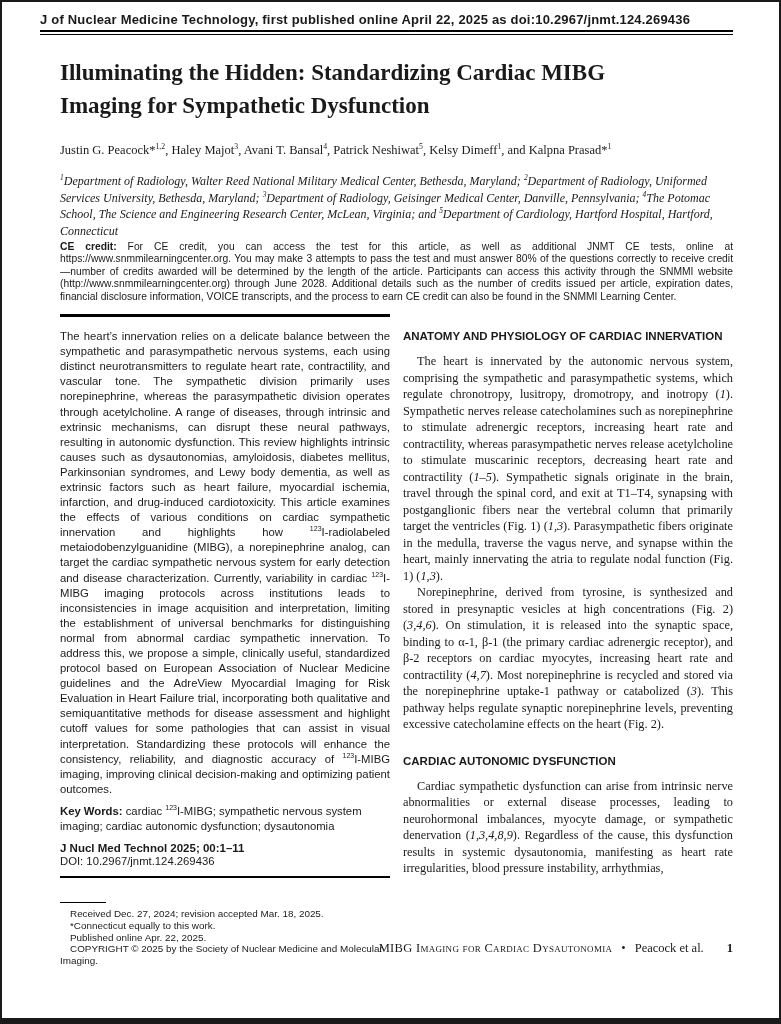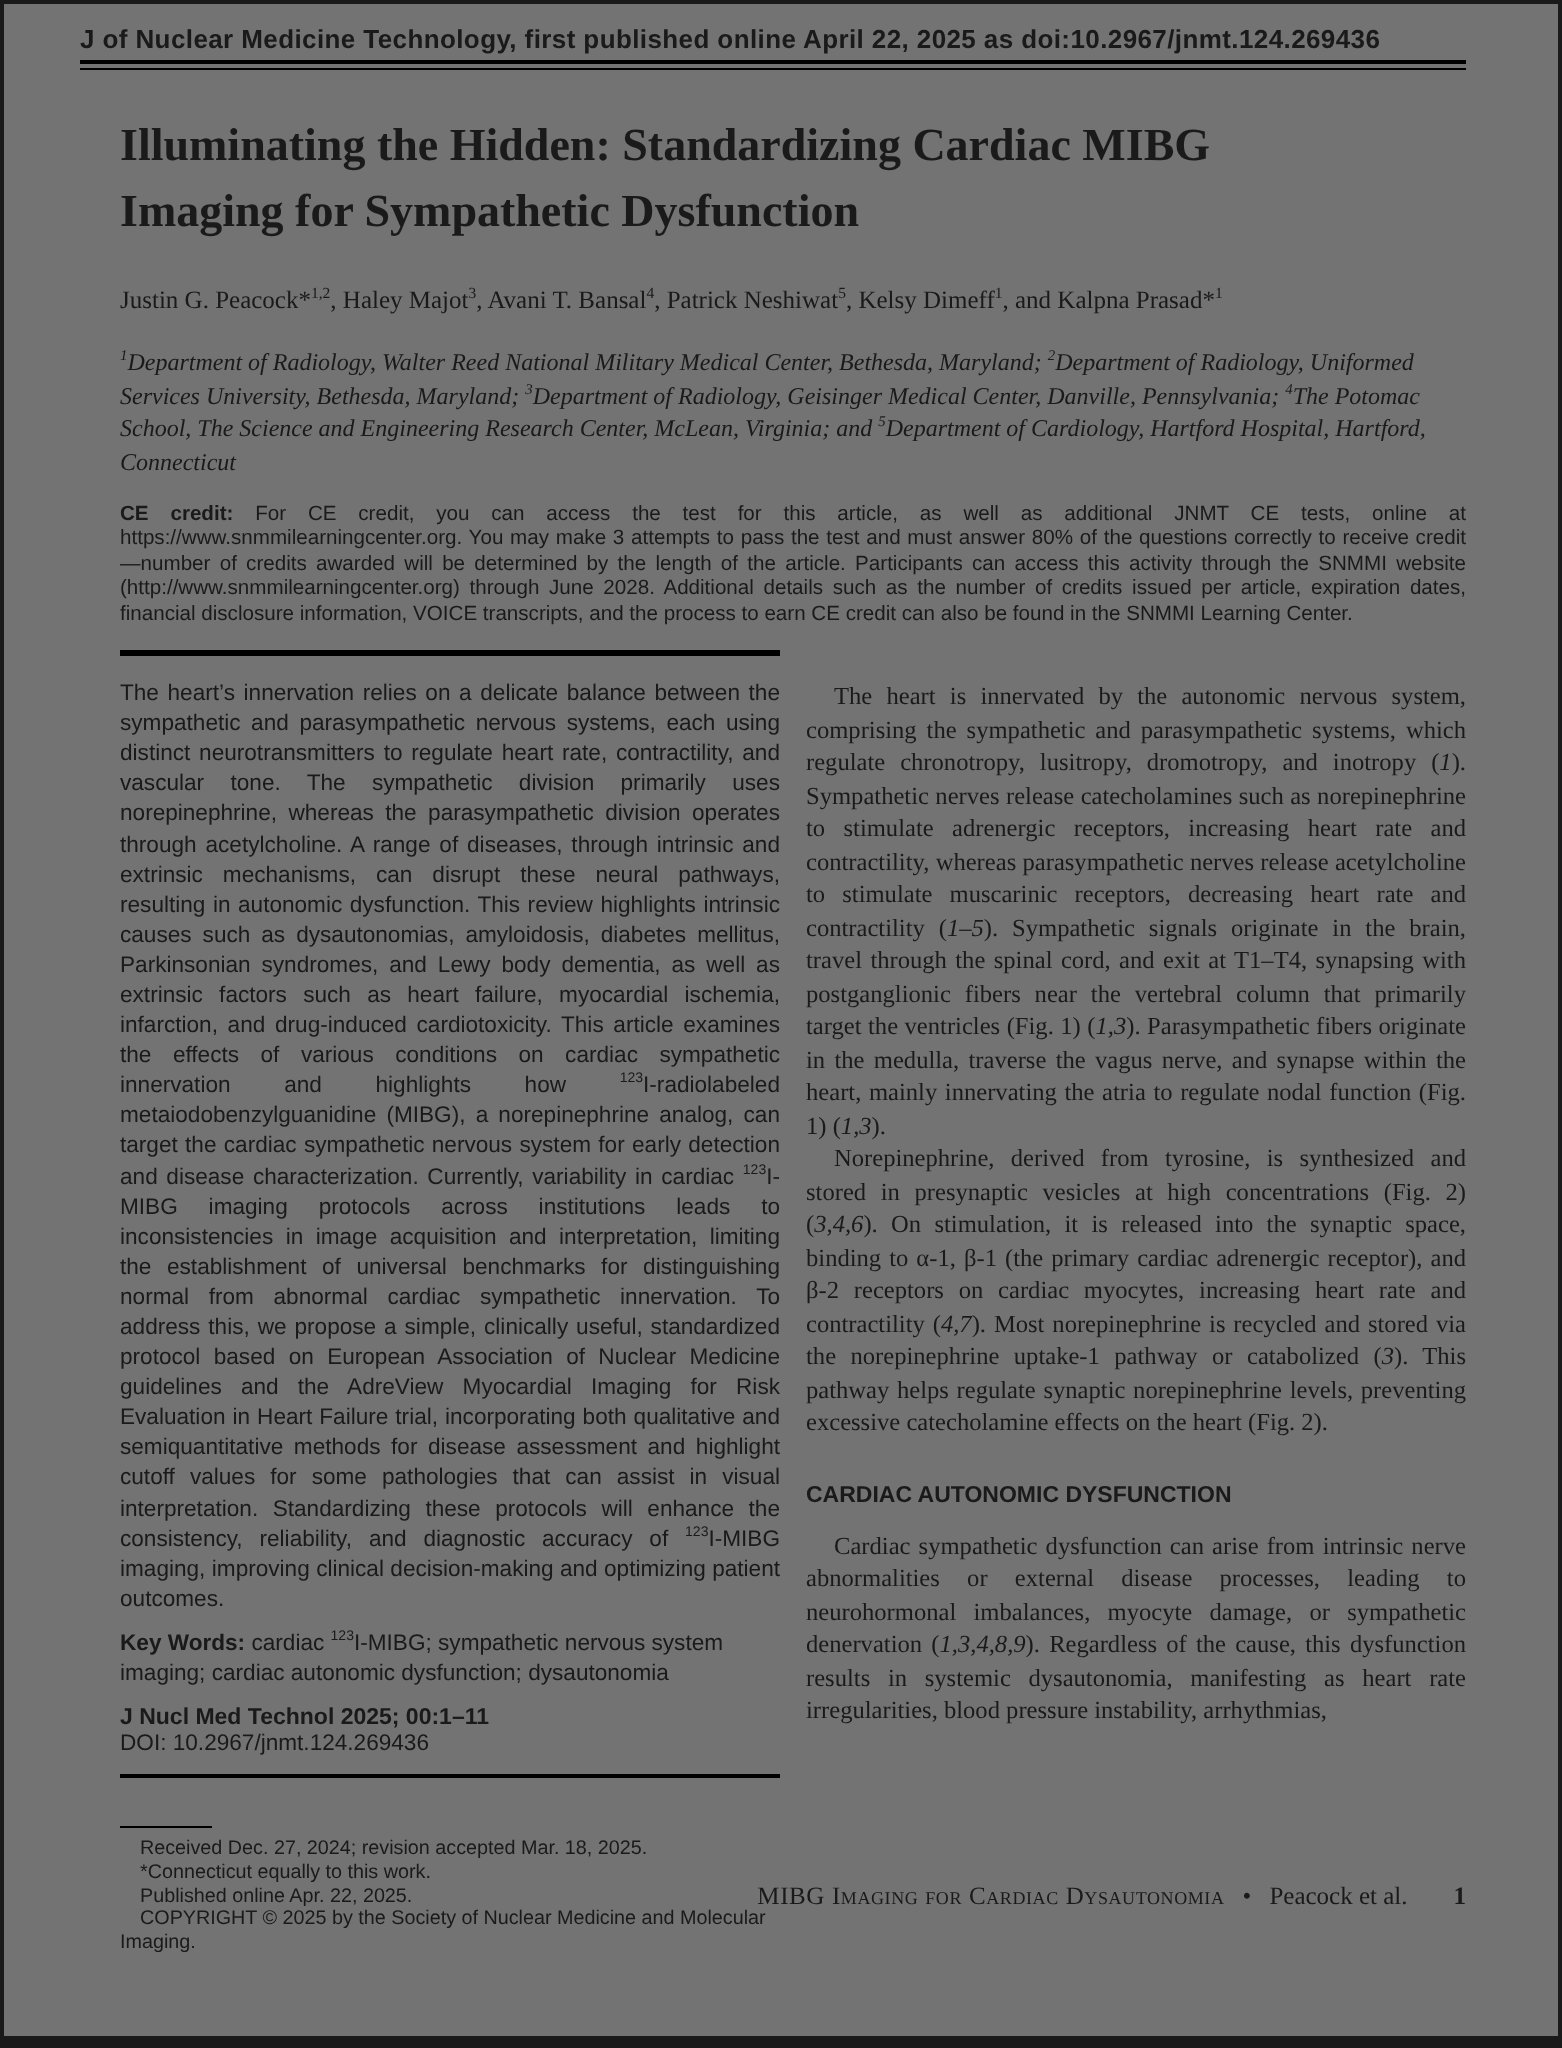--- a/index.html
+++ b/index.html
@@ -1,37 +1,37 @@
 <!DOCTYPE html>
 <html><head>
 <meta charset="utf-8">
 <style>
   * { margin:0; padding:0; box-sizing:border-box; }
   html,body { background:#e8e8e8; }
   .page {
     position:relative;
     width:781px; height:1024px;
-    background:#737373;
+    background:#ffffff;
     border:2px solid #1a1a1a;
     border-bottom:6px solid #1a1a1a;
     padding:10px 46px 0 58px;
     overflow:hidden;
     font-family:"Liberation Sans", sans-serif;
     color:#1a1a1a;
   }
   
   .hdr { margin-left:-20px; }
   .journal-line { font-size:13px; font-weight:bold; letter-spacing:0.2px; }
   .section-label { text-align:right; font-size:13.5px; font-weight:bold; letter-spacing:3.5px; margin-top:2px; }
   .double-rule { height:5px; border-top:2.5px solid #000; border-bottom:1.5px solid #000; margin-top:3px; }
   
   .title { font-family:"Liberation Serif", serif; font-weight:bold; font-size:23px; line-height:33px; margin-top:21px; }
   .authors { font-family:"Liberation Serif", serif; font-size:12.5px; margin-top:21px; }
   .affiliations { font-family:"Liberation Serif", serif; font-style:italic; font-size:12px; line-height:16.5px; margin-top:15px; }
-  .ce { font-size:10.3px; line-height:12.4px; text-align:justify; margin-top:13px; }
+  .ce { font-size:10.3px; line-height:12.4px; text-align:justify; margin-top:2px; }
   
   .abstract-rule { width:330px; border-top:3px solid #000; margin-top:11px; }
   
   .cols { display:flex; gap:13px; margin-top:12px; }
   .col { width:330px; }
   .abstract { font-size:11.3px; line-height:15.1px; text-align:justify; }
   .kw { font-size:11.3px; line-height:14.6px; text-align:left; margin-top:7px; }
   .cite-line { font-size:11.5px; font-weight:bold; margin-top:9px; }
   .doi-line { font-size:11.3px; margin-top:1px; }
   .long-rule { border-top:2px solid #000; margin-top:9px; }
@@ -89,20 +89,21 @@
       <div class="short-rule"></div>
       <div class="footnotes">
         <p>Received Dec. 27, 2024; revision accepted Mar. 18, 2025.</p>
         <p>*Connecticut equally to this work.</p>
         <p>Published online Apr. 22, 2025.</p>
         <p>COPYRIGHT © 2025 by the Society of Nuclear Medicine and Molecular Imaging.</p>
       </div>
     </div>
 
     <div class="col body-col">
+      <div class="sec-heading">ANATOMY AND PHYSIOLOGY OF CARDIAC INNERVATION</div>
       <p>The heart is innervated by the autonomic nervous system, comprising the sympathetic and parasympathetic systems, which regulate chronotropy, lusitropy, dromotropy, and inotropy (<i>1</i>). Sympathetic nerves release catecholamines such as norepinephrine to stimulate adrenergic receptors, increasing heart rate and contractility, whereas parasympathetic nerves release acetylcholine to stimulate muscarinic receptors, decreasing heart rate and contractility (<i>1–5</i>). Sympathetic signals originate in the brain, travel through the spinal cord, and exit at T1–T4, synapsing with postganglionic fibers near the vertebral column that primarily target the ventricles (Fig. 1) (<i>1,3</i>). Parasympathetic fibers originate in the medulla, traverse the vagus nerve, and synapse within the heart, mainly innervating the atria to regulate nodal function (Fig. 1) (<i>1,3</i>).</p>
       <p>Norepinephrine, derived from tyrosine, is synthesized and stored in presynaptic vesicles at high concentrations (Fig. 2) (<i>3,4,6</i>). On stimulation, it is released into the synaptic space, binding to α-1, β-1 (the primary cardiac adrenergic receptor), and β-2 receptors on cardiac myocytes, increasing heart rate and contractility (<i>4,7</i>). Most norepinephrine is recycled and stored via the norepinephrine uptake-1 pathway or catabolized (<i>3</i>). This pathway helps regulate synaptic norepinephrine levels, preventing excessive catecholamine effects on the heart (Fig. 2).</p>
       <div class="sec-heading sec2">CARDIAC AUTONOMIC DYSFUNCTION</div>
       <p>Cardiac sympathetic dysfunction can arise from intrinsic nerve abnormalities or external disease processes, leading to neurohormonal imbalances, myocyte damage, or sympathetic denervation (<i>1,3,4,8,9</i>). Regardless of the cause, this dysfunction results in systemic dysautonomia, manifesting as heart rate irregularities, blood pressure instability, arrhythmias,</p>
     </div>
 
   </div>
 
   <div class="footer">
     <span class="running-title">MIBG Imaging for Cardiac Dysautonomia</span>

